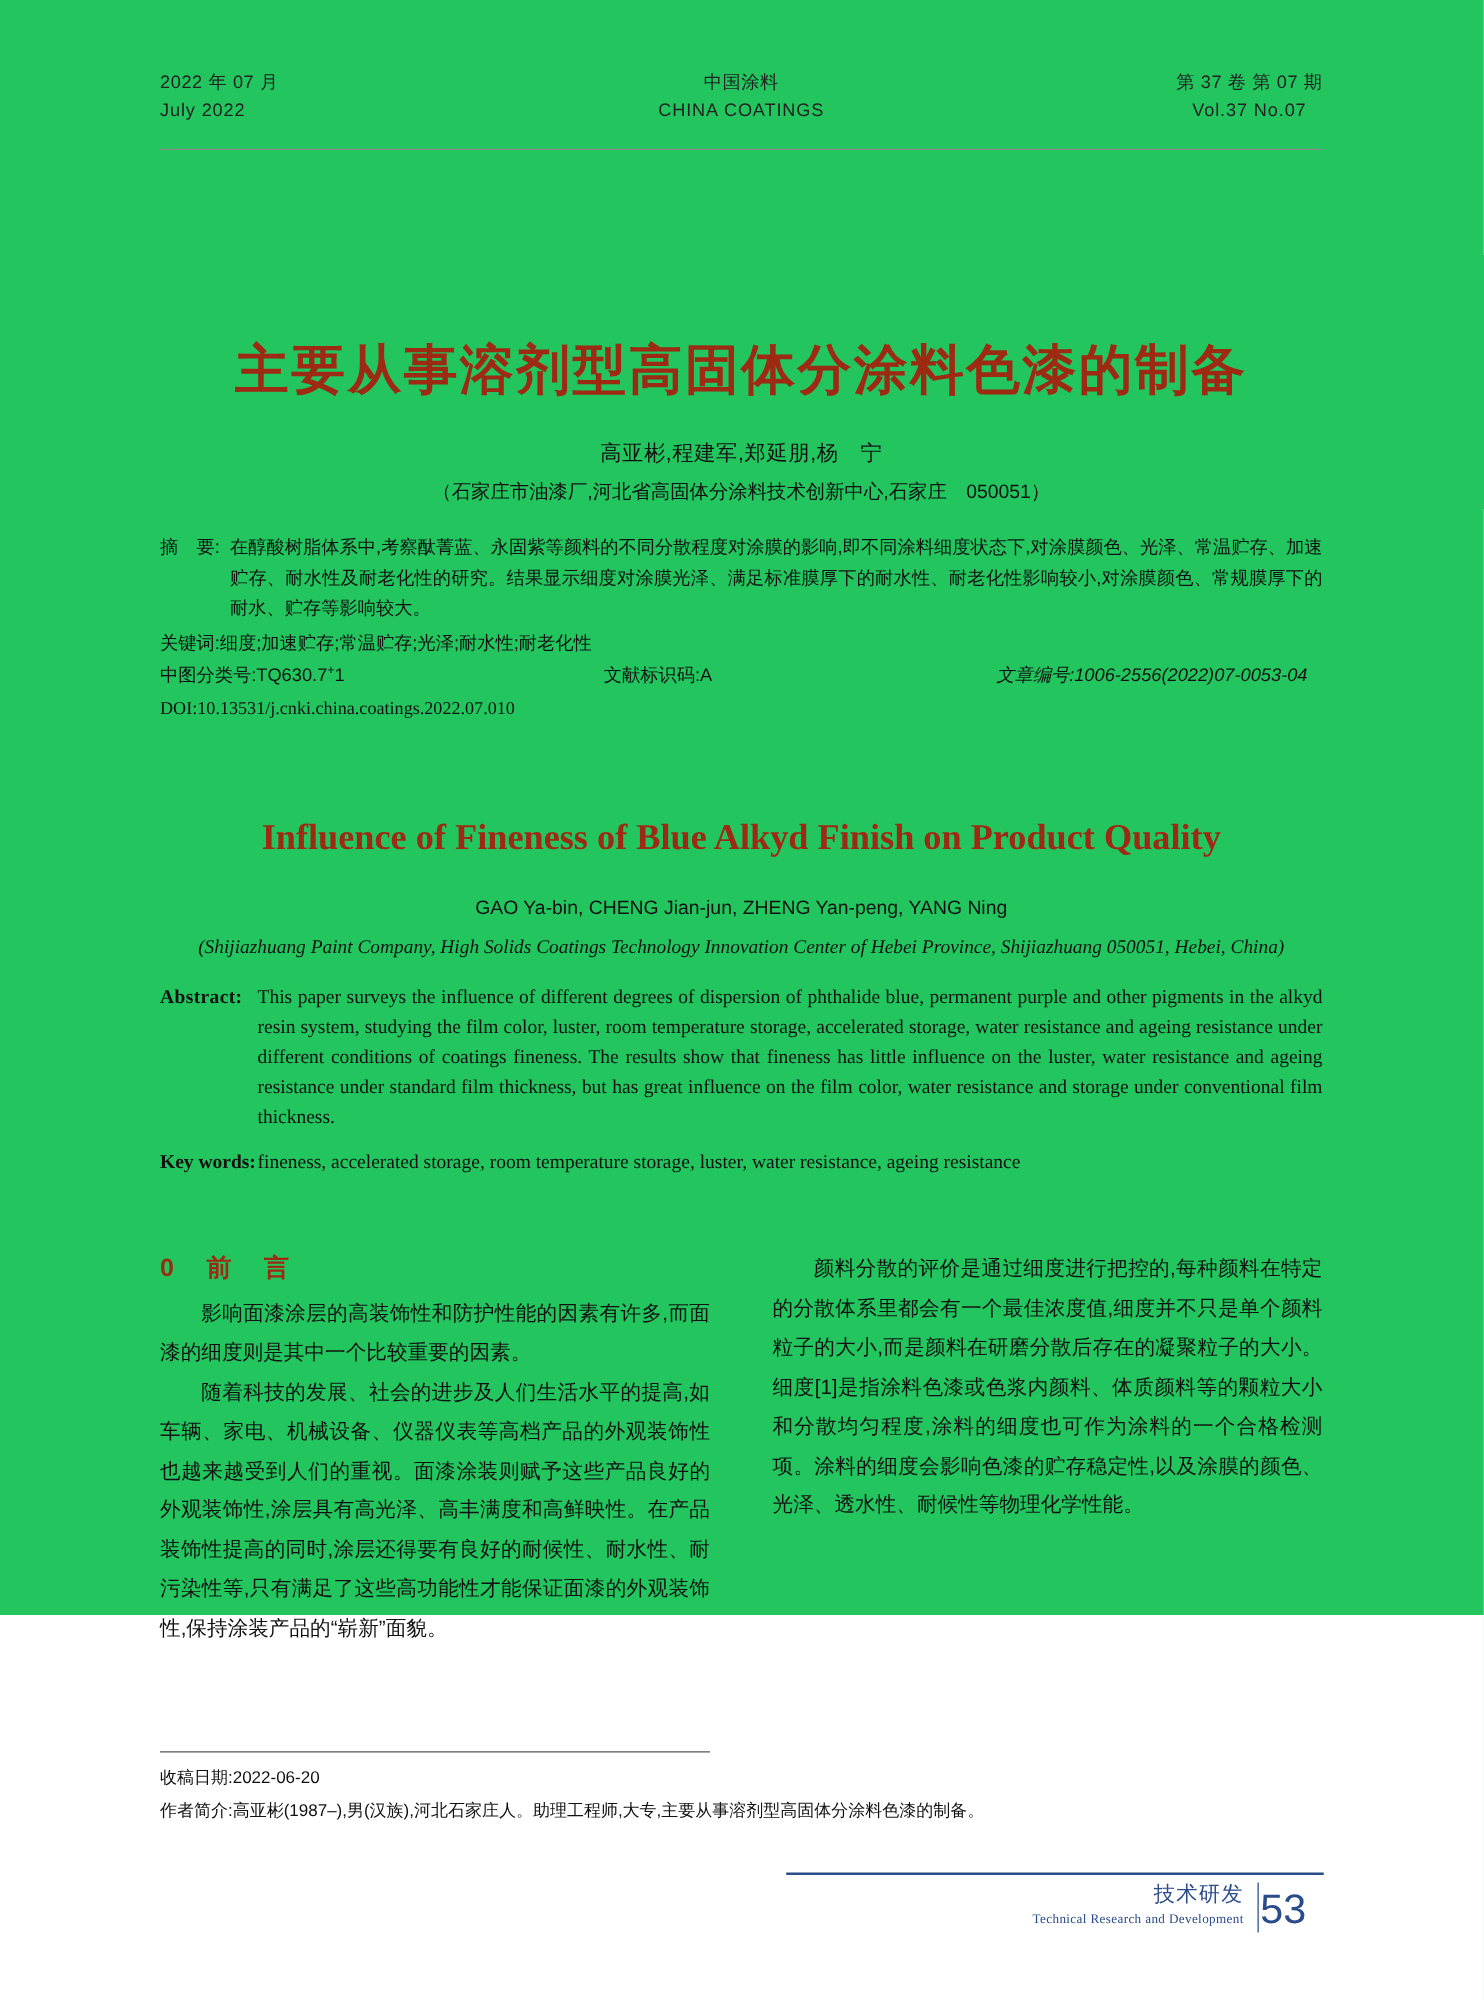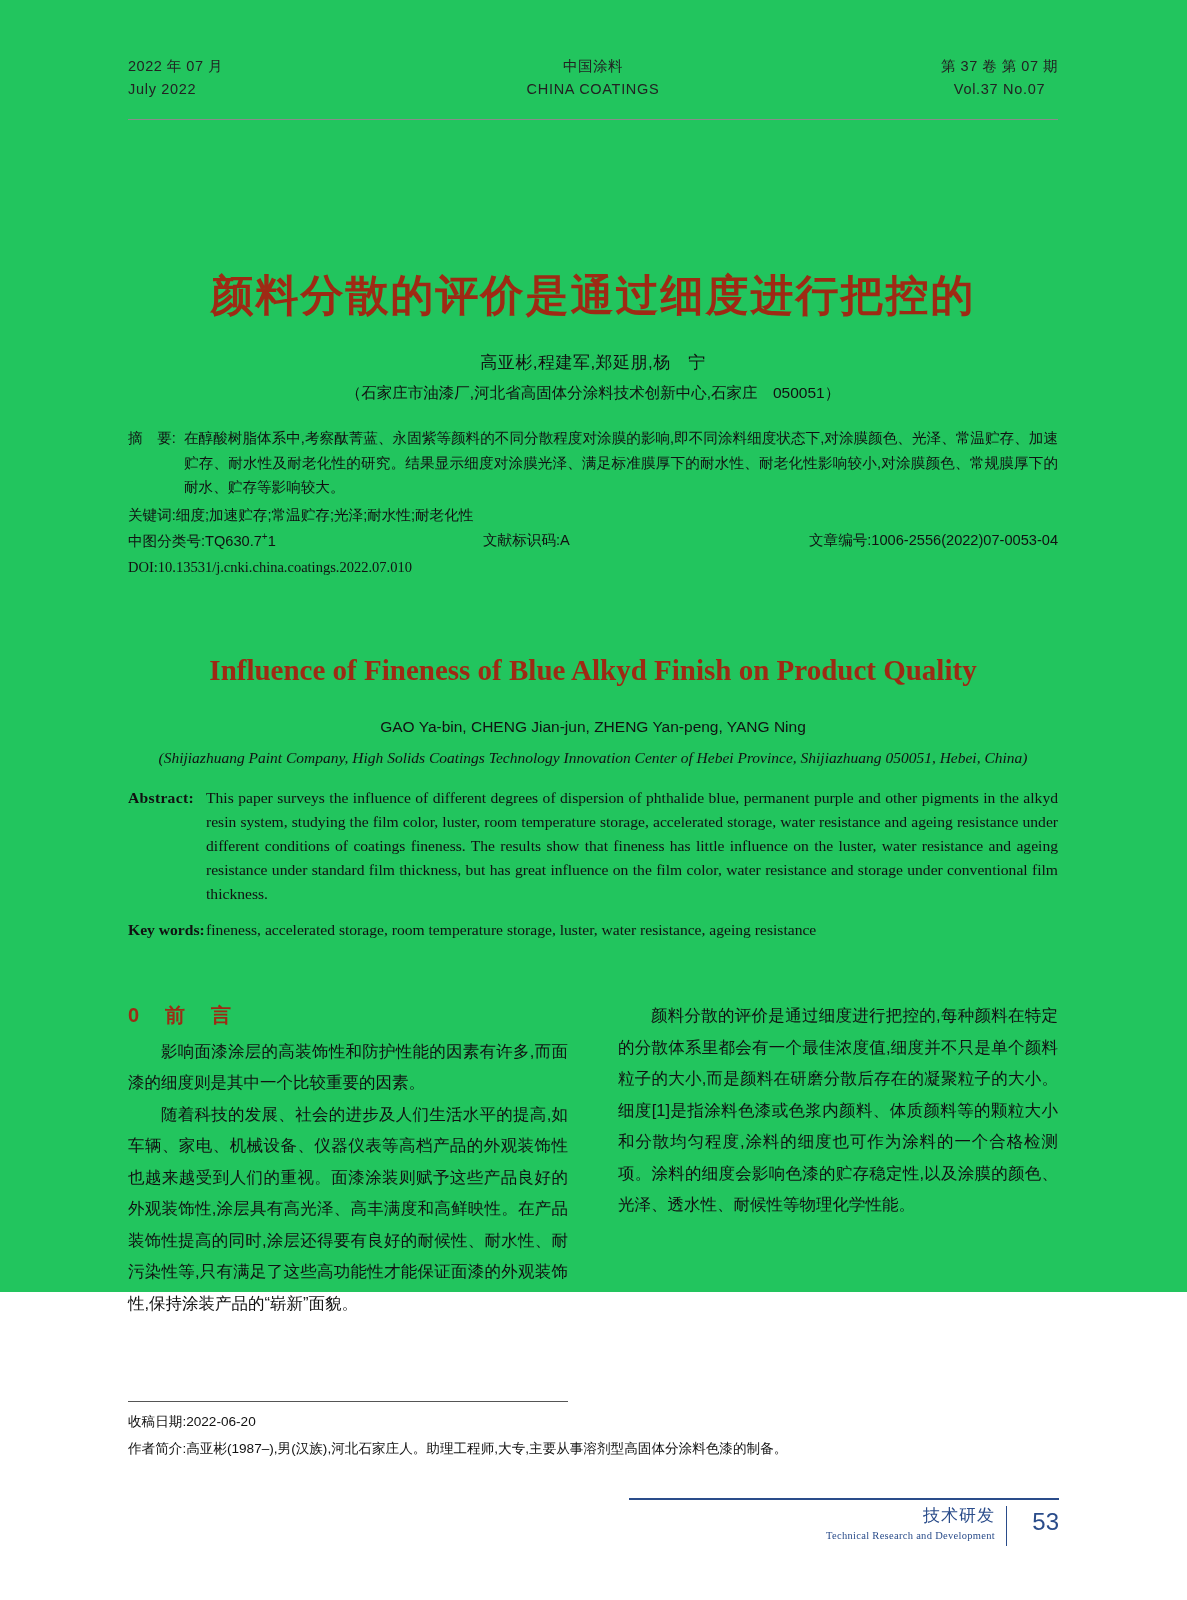--- a/index.html
+++ b/index.html
@@ -107,21 +107,21 @@
   }
   .cn-class {
     position: relative;
     margin-top: 4px;
     height: 26px;
     font-family: "Liberation Sans", sans-serif;
     font-size: 14.6px;
   }
   .cn-class .c1 { position: absolute; left: 0; }
   .cn-class .c2 { position: absolute; left: 355px; }
-  .cn-class .c3 { position: absolute; right: 0; }
+  .cn-class .c3 { position: absolute; right: 12px; font-style: italic; }
   .doi {
     margin-top: 2px;
     font-family: "Liberation Serif", serif;
     font-size: 14.5px;
   }
   .sup { font-size: 10px; vertical-align: super; }
 
   
   .en-title {
     margin-top: 72px;
@@ -254,24 +254,24 @@
   .footer-sep {
     position: absolute;
     right: 52px;
     top: 16px;
     width: 1.5px;
     height: 40px;
     background: #2a4c8a;
   }
   .footer-num {
     position: absolute;
-    right: 0;
+    right: 14px;
     top: 18px;
     font-family: "Liberation Sans", sans-serif;
-    font-size: 24px;
+    font-size: 33px;
     color: #2a4c8a;
   }
   .clear { clear: both; }
 </style>
 </head>
 <body>
 
 <div class="page">
 
   <div class="content">
@@ -284,21 +284,21 @@
       <div class="col center">
         <div class="cn">中国涂料</div>
         <div class="en">CHINA COATINGS</div>
       </div>
       <div class="col right">
         <div class="cn">第 37 卷  第 07 期</div>
         <div class="en">Vol.37  No.07</div>
       </div>
     </div>
 
-    <div class="cn-title">颜料分散的评价是通过细度进行把控的</div>
+    <div class="cn-title">主要从事溶剂型高固体分涂料色漆的制备</div>
     <div class="cn-authors">高亚彬,程建军,郑延朋,杨　宁</div>
     <div class="cn-affil">（石家庄市油漆厂,河北省高固体分涂料技术创新中心,石家庄　050051）</div>
 
     <div class="cn-abs">
       <span class="lbl">摘　要:</span>
       <span class="body">在醇酸树脂体系中,考察酞菁蓝、永固紫等颜料的不同分散程度对涂膜的影响,即不同涂料细度状态下,对涂膜颜色、光泽、常温贮存、加速贮存、耐水性及耐老化性的研究。结果显示细度对涂膜光泽、满足标准膜厚下的耐水性、耐老化性影响较小,对涂膜颜色、常规膜厚下的耐水、贮存等影响较大。</span>
     </div>
 
     <div class="cn-kw">
       <span>关键词:</span><span>细度;加速贮存;常温贮存;光泽;耐水性;耐老化性</span>

